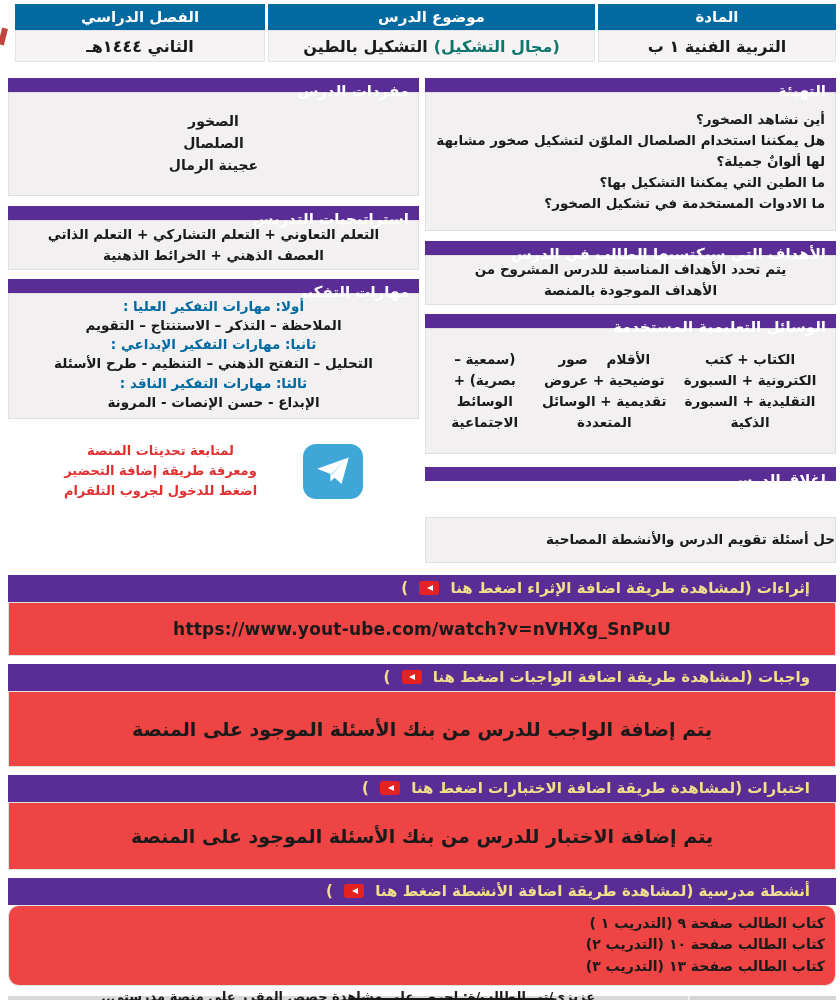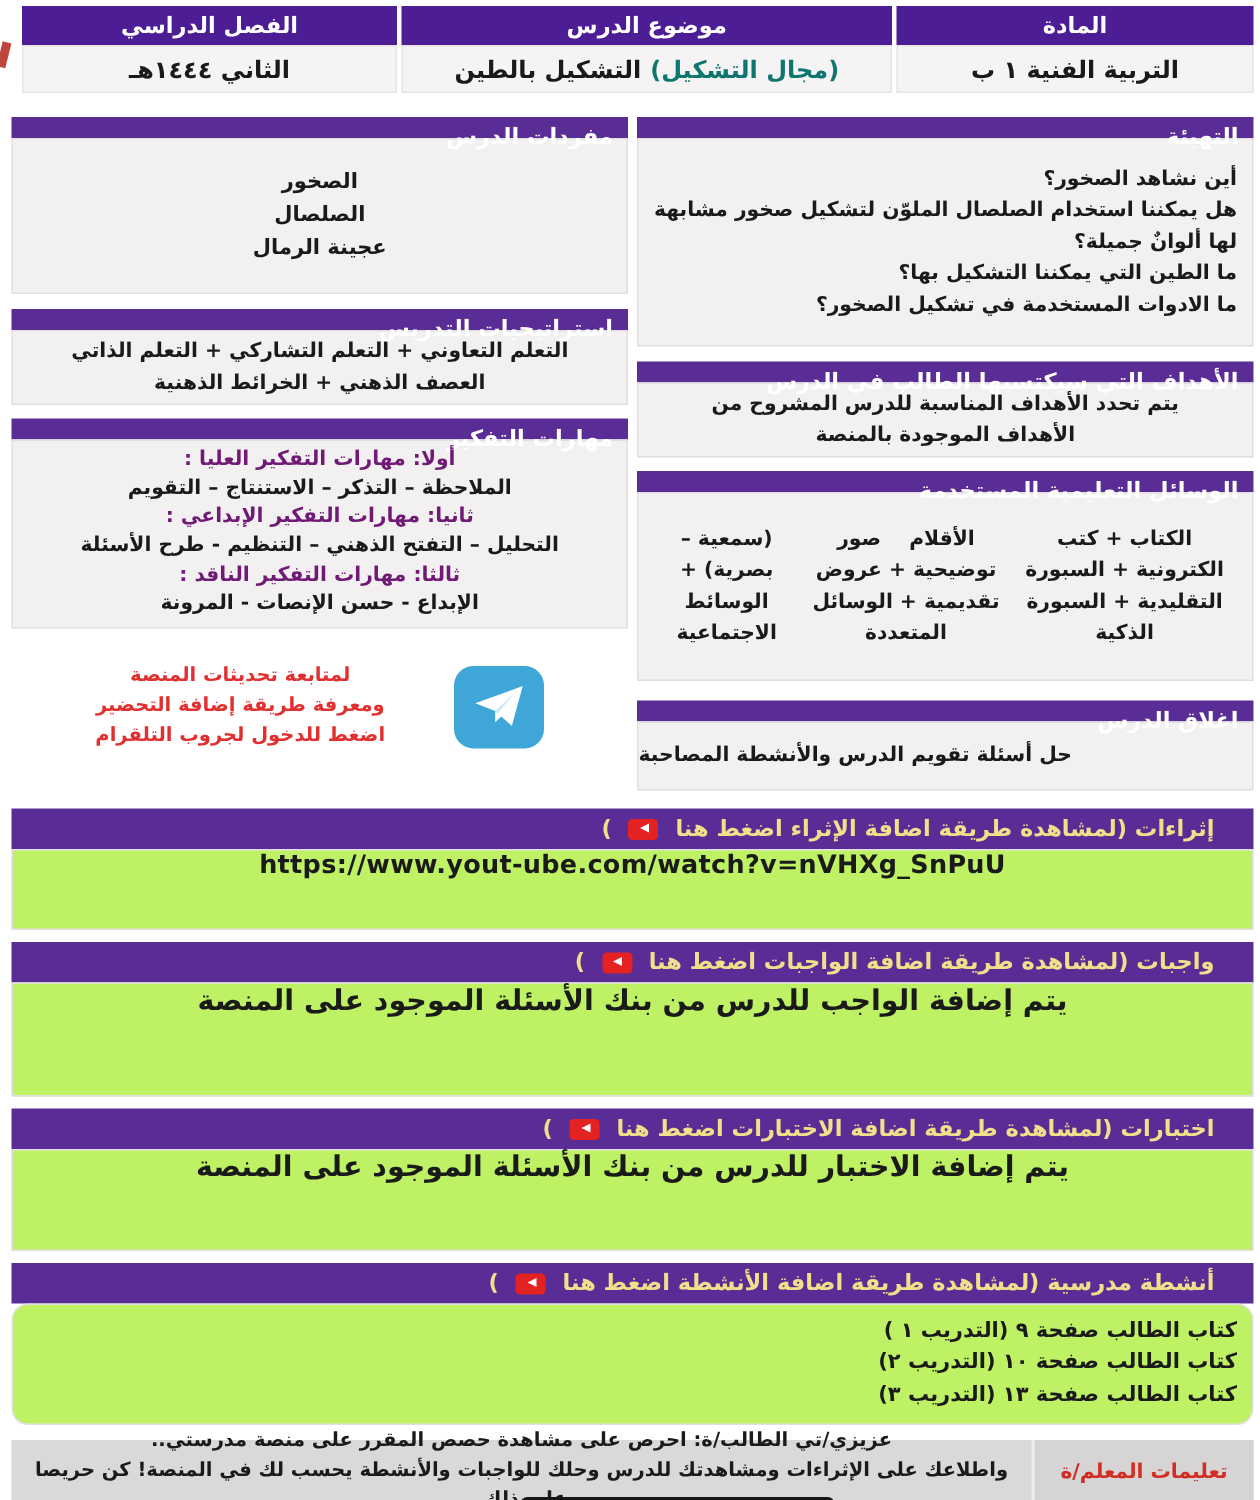--- a/index.html
+++ b/index.html
@@ -11,21 +11,21 @@
     position: relative; overflow: hidden;
   }
   .page { position: relative; width: 840px; height: 1000px; }
 
   .edge-artifact { position: absolute; top: 24px; left: 0; width: 6px; height: 17px;
     background: #c0453a; transform: rotate(14deg); }
 
   
   .top-table { display: grid; grid-template-columns: 238px 327px 1fr; gap: 3px;
     margin: 4px 4px 0 15px; }
-  .thead { background: #4c1d95; color: #fff; height: 26px; display: flex;
+  .thead { background: #0369a1; color: #fff; height: 26px; display: flex;
     align-items: center; justify-content: center; font-size: 15px; }
   .tval { background: #f5f3f4; border: 1px solid #e6e3e5; height: 32px; display: flex;
     align-items: center; justify-content: center; font-size: 16px; }
   .green-part { color: #0f766e; margin-left: 6px; }
 
   
   .main-grid { display: grid; grid-template-columns: 1fr 1fr; gap: 6px;
     margin: 16px 4px 12px 8px; }
   .sec-header { background: #5a2d96; color: #fff; height: 14px; line-height: 26px;
     padding: 0 10px; font-size: 15px; }
@@ -34,42 +34,42 @@
   .mb1 { margin-bottom: 10px; } .mb2 { margin-bottom: 9px; } .mb3 { margin-bottom: 13px; }
   .body-warmup  { min-height: 104px; padding: 16px 10px; text-align: right; }
   .body-vocab   { min-height: 104px; display: flex; flex-direction: column;
     justify-content: center; align-items: center; text-align: center; font-size: 14px; }
   .body-center2 { min-height: 50px; display: flex; flex-direction: column;
     justify-content: center; align-items: center; text-align: center; padding: 2px 24px; }
   .body-media   { min-height: 126px; display: flex; 
     justify-content: center; align-items: center; text-align: center; padding: 2px 12px; }
   .body-think   { min-height: 126px; text-align: center; padding: 3px 8px; line-height: 1.42; }
   .body-close   { min-height: 46px; display: flex; align-items: center;
-    justify-content: flex-end; text-align: center; }
-  .red-line { color: #701a75; }
+    justify-content: flex-start; text-align: center; margin-top: 36px; }
+  .red-line { color: #0369a1; }
 
   
   .telegram-block { min-height: 72px; display: flex; align-items: center;
     justify-content: center; gap: 46px; padding-top: 6px; }
   .tg-icon { width: 60px; height: 55px; background: #3ea7d8; border-radius: 13px;
     display: flex; align-items: center; justify-content: center; flex: none; cursor: pointer; }
   .tg-icon svg { width: 42px; height: 38px; }
   .tg-text { color: #e03030; font-size: 13px; text-align: center; line-height: 1.55; }
 
   
   .banner { margin: 0 4px 8px 8px; }
   .banner-header { background: #5a2d96; color: #f0e08a; height: 27px; line-height: 27px;
     padding: 0 26px; font-size: 15px; cursor: pointer; }
   .yt-icon { display: inline-block; width: 20px; height: 14px; background: #e42222;
     border-radius: 3px; position: relative; vertical-align: middle; margin: 0 6px; }
   .yt-icon::after { content: ""; position: absolute; top: 3.5px; left: 7.5px;
     border-top: 3.5px solid transparent; border-bottom: 3.5px solid transparent;
     border-right: 6px solid #fff; }
-  .banner-body { background: #bef264; border: 1px solid #e2dfe1; display: flex;
-    justify-content: center; text-align: center; }
+  .banner-body { background: #ef4444; border: 1px solid #e2dfe1; display: flex;
+    align-items: center; justify-content: center; text-align: center; }
   .body-url { min-height: 54px; }
   .url-text { direction: ltr; font-size: 17px; letter-spacing: 0.2px; cursor: pointer; }
   .body-hw { min-height: 76px; font-size: 19px; }
   .body-test { min-height: 68px; font-size: 19px; }
   .body-activities { min-height: 66px; display: block; text-align: right;
     padding: 7px 10px; font-size: 14px; line-height: 1.55; border-radius: 11px; }
   .mt-first { margin-top: 0; }
 
   
   .footer { margin: 10px 4px 0 8px; height: 42px; background: #dad8d9; display: flex; }

